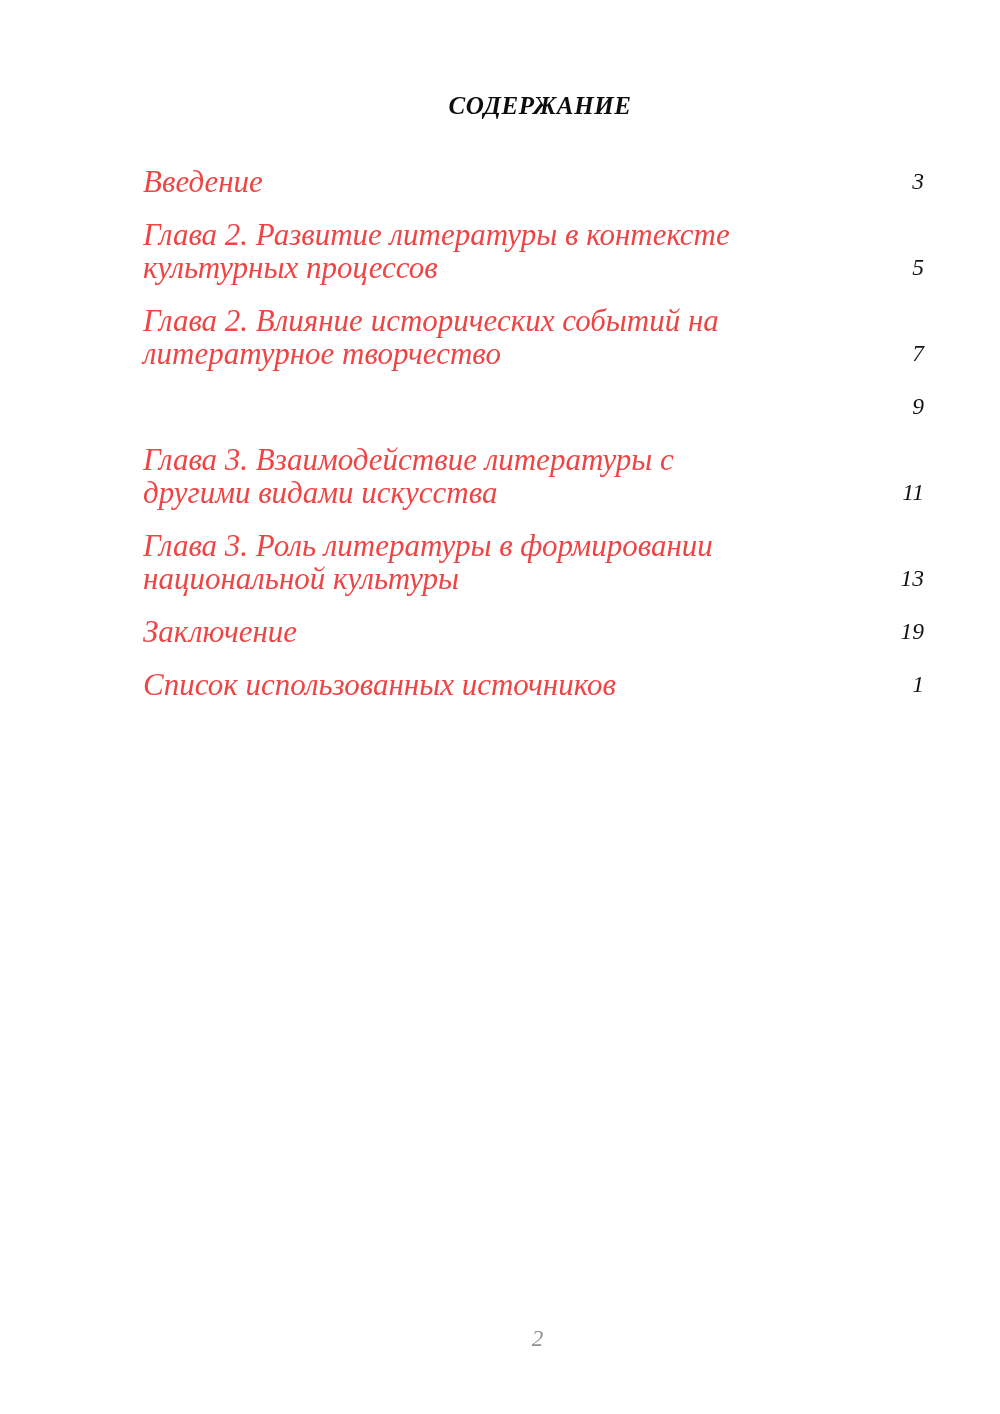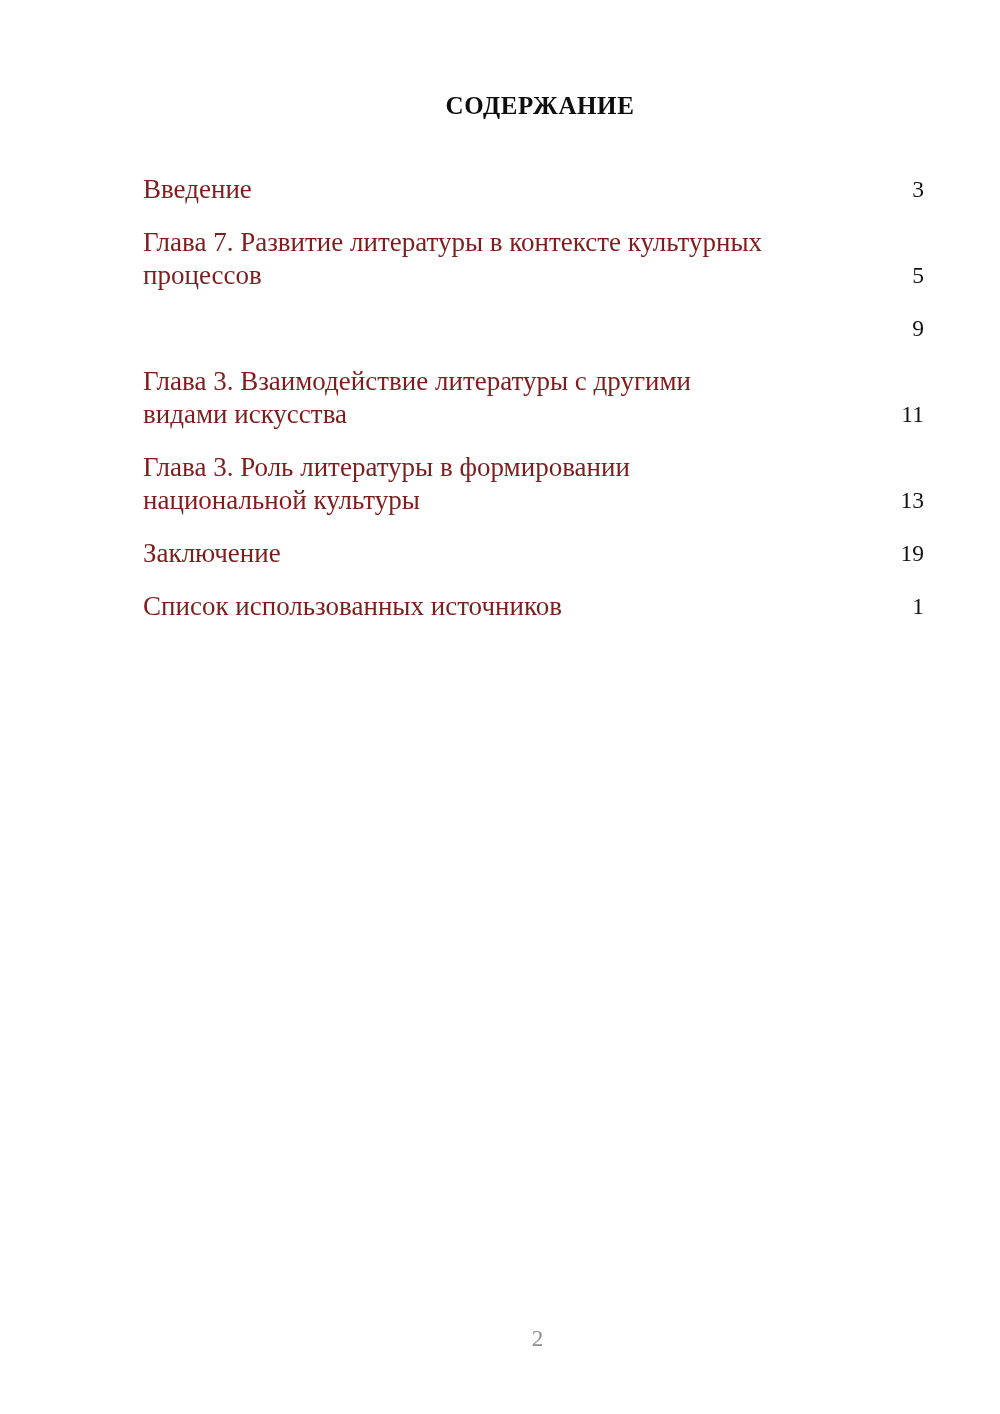--- a/index.html
+++ b/index.html
@@ -11,20 +11,21 @@
     font-family: "Liberation Serif", "DejaVu Serif", serif;
     color: #111111;
   }
   .page {
     position: relative;
     width: 1000px;
     height: 1414px;
     background: #ffffff;
     overflow: hidden;
     box-sizing: border-box;
+    font-style: italic;
   }
   .doc-title {
     position: absolute;
     left: 0;
     top: 92px;
     width: 1080px;
     text-align: center;
     font-weight: bold;
     font-size: 25px;
     letter-spacing: 0.6px;
@@ -41,26 +42,25 @@
     display: block;
     margin-bottom: 20px;
     min-height: 33px;
   }
   .toc-entry:last-child {
     margin-bottom: 0;
   }
   .toc-title {
     display: block;
     width: 625px;
-    font-size: 27px;
+    font-size: 31px;
     line-height: 33px;
-    color: #7f1d1d;
+    color: #ef4444;
     text-align: left;
     white-space: normal;
-    margin-top: 8px;
   }
   .toc-page {
     position: absolute;
     right: 0;
     bottom: 0;
     width: 70px;
     text-align: right;
     font-size: 23.5px;
     line-height: 33px;
     color: #131313;
@@ -87,24 +87,28 @@
   <div class="doc-title">СОДЕРЖАНИЕ</div>
 
   <div class="toc">
 
     <div class="toc-entry single">
       <span class="toc-title">Введение</span>
       <span class="toc-page">3</span>
     </div>
 
     <div class="toc-entry">
-      <span class="toc-title">Глава 7. Развитие литературы в контексте культурных процессов</span>
+      <span class="toc-title">Глава 2. Развитие литературы в контексте культурных процессов</span>
       <span class="toc-page">5</span>
     </div>
 
+    <div class="toc-entry">
+      <span class="toc-title">Глава 2. Влияние исторических событий на литературное творчество</span>
+      <span class="toc-page">7</span>
+    </div>
 
     <div class="toc-entry">
       <span class="toc-page">9</span>
     </div>
 
     <div class="toc-entry">
       <span class="toc-title">Глава 3. Взаимодействие литературы с другими видами искусства</span>
       <span class="toc-page">11</span>
     </div>
 

